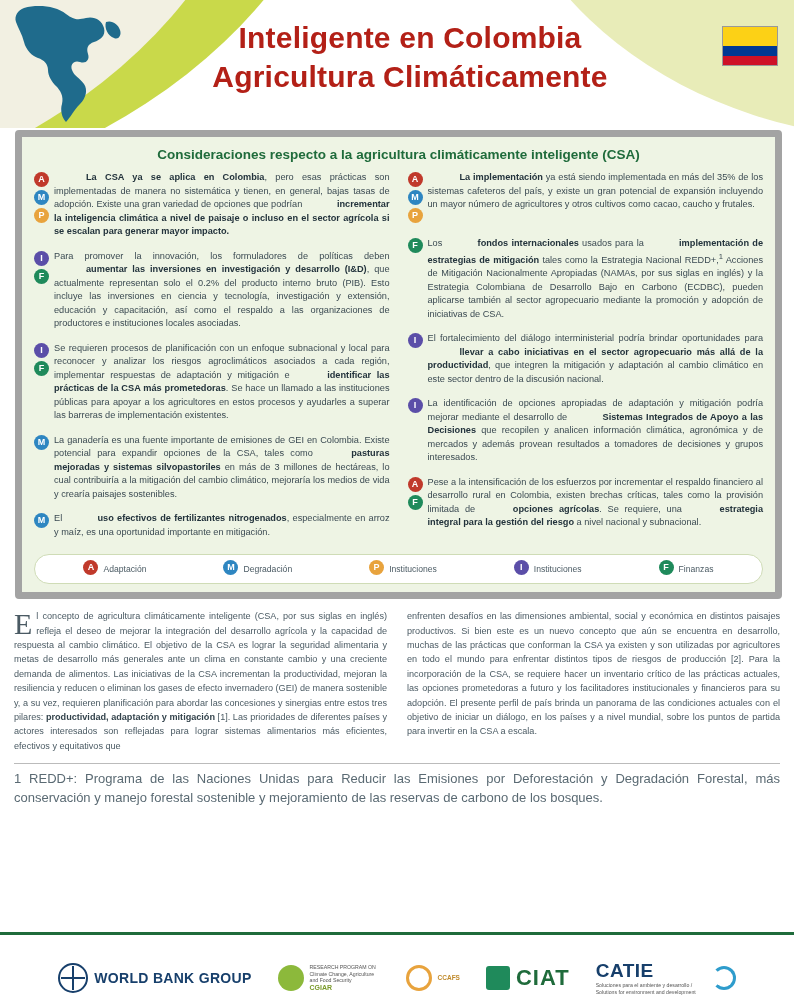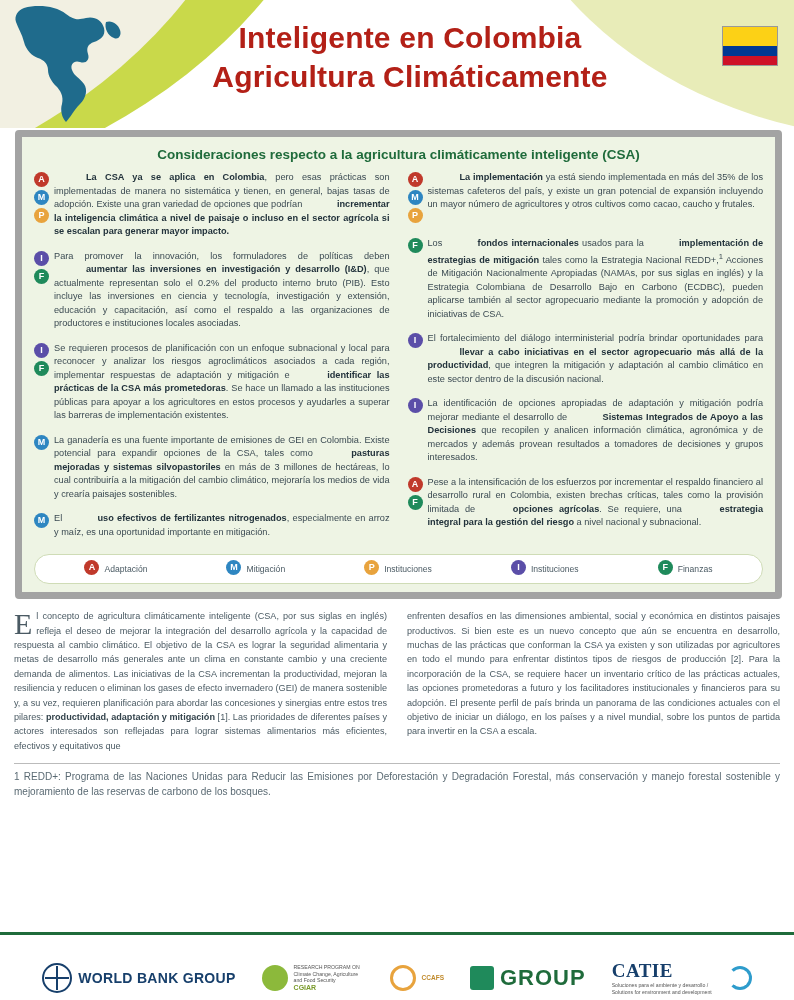--- a/index.html
+++ b/index.html
@@ -160,21 +160,21 @@
     padding: 2px 4px 0 0;
     color: #4a5a63;
     font-family: "Liberation Serif", serif;
   }
 
   
   .footnote {
     margin: 10px 14px 0 14px;
     border-top: 1px solid #bbbbbb;
     padding-top: 5px;
-    font-size: 10px;
+    font-size: 13px;
     line-height: 1.5;
     color: #5a6a73;
     text-align: justify;
   }
 
   
   .logos {
     position: absolute;
     bottom: 0; left: 0; right: 0;
     height: 68px;
@@ -199,21 +199,21 @@
     background:#173f6b; transform:translateX(-50%);
   }
   .wb-globe:after {
     content:""; position:absolute; top:50%; left:1px; right:1px; height:2px;
     background:#173f6b; transform:translateY(-50%);
   }
   .ccafs-mark { width:26px;height:26px;border-radius:50%;background:#8cb93b;}
   .ccaps-mark { width:26px;height:26px;border-radius:50%;border:3px solid #e8a33d;}
   .ciat-mark { width:24px;height:24px;background:#1f8a5b;border-radius:3px;}
   .ciat-text { font-weight:bold;color:#1f6b3b;font-size:22px;letter-spacing:1px;}
-  .catie-text { font-weight:bold;color:#173f6b;font-size:19px;letter-spacing:.5px;font-family:Liberation Serif, serif;}
+  .catie-text { font-weight:bold;color:#173f6b;font-size:19px;letter-spacing:.5px;}
   .catie-mark { width:24px;height:24px;border-radius:50%;border:3px solid #2e9ccc;border-left-color:transparent;}
 </style>
 </head>
 <body>
 
 <div class="header">
   <div class="hdr-curve-1"></div>
   <div class="hdr-curve-2"></div>
   <div class="hdr-curve-3"></div>
 
@@ -315,21 +315,21 @@
         </div>
       </div>
   </div>
   <div class="legend" id="legend">
       <div class="leg">
         <span class="ic ic-A">A</span>
         <span>Adaptación</span>
       </div>
       <div class="leg">
         <span class="ic ic-M">M</span>
-        <span>Mitigación</span>
+        <span>Degradación</span>
       </div>
       <div class="leg">
         <span class="ic ic-P">P</span>
         <span>Instituciones</span>
       </div>
       <div class="leg">
         <span class="ic ic-I">I</span>
         <span>Instituciones</span>
       </div>
       <div class="leg">
@@ -359,21 +359,21 @@
       <div class="logo-sub">RESEARCH PROGRAM ON Climate Change, Agriculture and Food Security</div>
       <div style="font-size:7px;color:#7a9a2b;font-weight:bold;">CGIAR</div>
     </div>
   </div>
   <div class="logo">
     <div class="ccaps-mark"></div>
     <div style="font-size:6.5px;color:#c08a2b;font-weight:bold;">CCAFS</div>
   </div>
   <div class="logo">
     <div class="ciat-mark"></div>
-    <div class="ciat-text">GROUP</div>
+    <div class="ciat-text">CIAT</div>
   </div>
   <div class="logo">
     <div>
       <div class="catie-text">CATIE</div>
       <div class="logo-sub" style="max-width:110px;">Soluciones para el ambiente y desarrollo / Solutions for environment and development</div>
     </div>
     <div class="catie-mark"></div>
   </div>
 </div>
 

